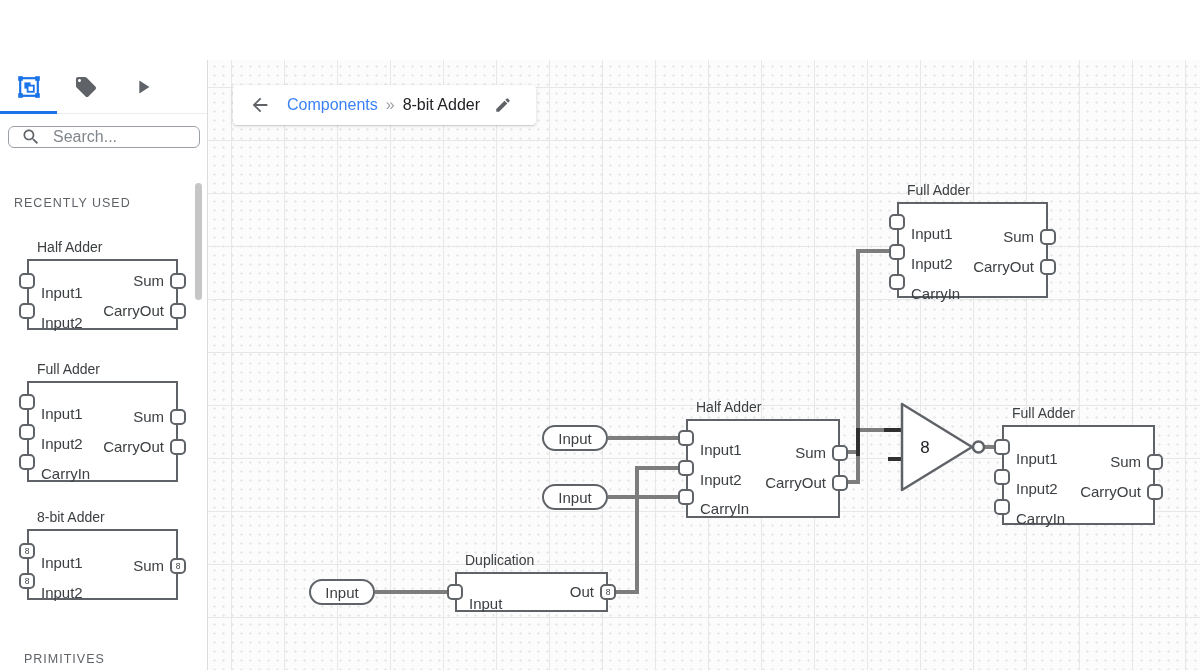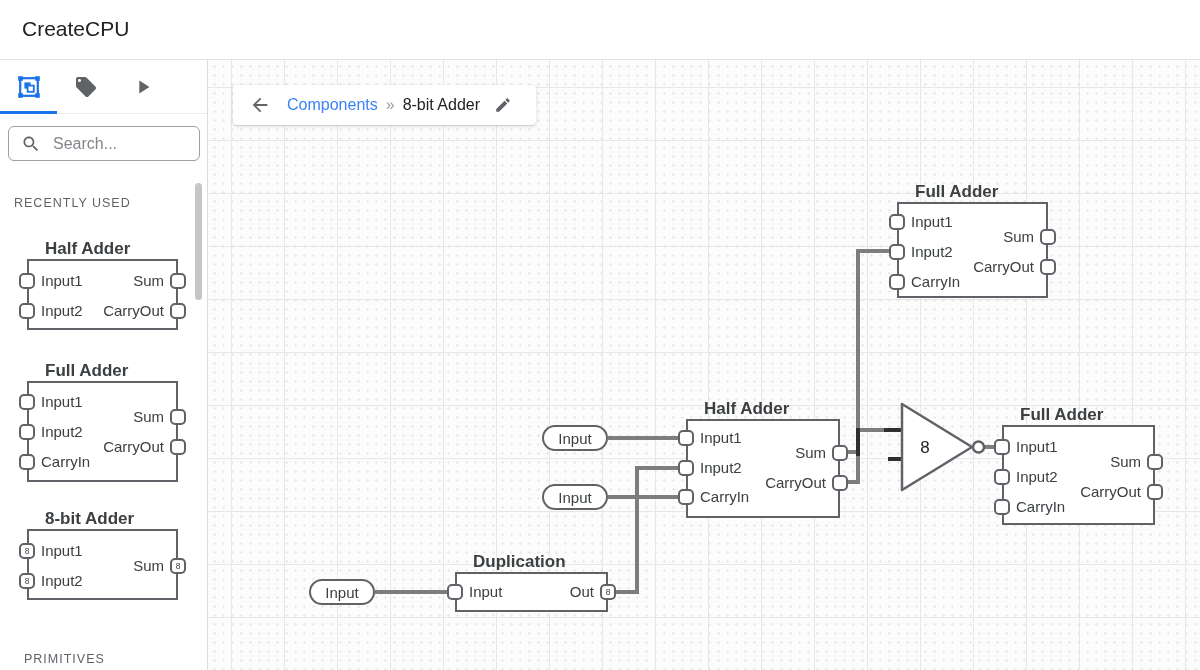--- a/index.html
+++ b/index.html
@@ -7,34 +7,34 @@
 
   
   .header{position:absolute;left:0;top:0;width:1200px;height:60px;background:#fff;border-bottom:1px solid #e2e2e2;box-sizing:border-box;}
   .app-title{position:absolute;left:22px;top:17px;font-size:21px;font-weight:500;color:#202124;}
 
   
   .sidebar{position:absolute;left:0;top:60px;width:208px;height:610px;background:#fff;border-right:1px solid #dcdcdc;box-sizing:border-box;}
   .tabbar{position:absolute;left:0;top:0;width:207px;height:54px;display:flex;border-bottom:1px solid #ececec;box-sizing:border-box;}
   .tab{width:57px;height:100%;display:flex;align-items:center;justify-content:center;cursor:pointer;}
   .tab-underline{position:absolute;left:0;top:51px;width:57px;height:3px;background:#1a73e8;}
-  .searchwrap{position:absolute;left:8px;top:66px;width:192px;height:35px;border:1.5px solid #9aa0a6;border-radius:6px;box-sizing:border-box;display:flex;align-items:center;background:#fff;}
+  .searchwrap{position:absolute;left:8px;top:66px;width:192px;height:22px;border:1.5px solid #9aa0a6;border-radius:6px;box-sizing:border-box;display:flex;align-items:center;background:#fff;}
   .searchwrap input{border:none;outline:none;font-size:16px;color:#3c4043;width:140px;font-family:"Liberation Sans",sans-serif;background:transparent;}
   .searchwrap input::placeholder{color:#80868b;}
   .section-label{position:absolute;font-size:12.5px;font-weight:500;letter-spacing:1px;color:#5f6368;}
   .scroll-thumb{position:absolute;left:195px;top:123px;width:7px;height:117px;background:#c6c6c6;border-radius:4px;}
 
   
   .comp{position:absolute;background:#fff;border:2px solid #5f6368;box-sizing:border-box;}
-  .comp-title{position:absolute;left:16px;top:-22px;font-size:17px;color:#3c4043;white-space:nowrap;font-weight:bold;}
+  .comp-title{position:absolute;left:8px;top:-22px;font-size:14px;color:#3c4043;white-space:nowrap;}
   .port{position:absolute;width:16px;height:16px;background:#fff;border:2.5px solid #5f6368;border-radius:5px;box-sizing:border-box;display:flex;align-items:center;justify-content:center;font-size:8.5px;color:#3c4043;}
   .port-l{left:-10px;}
   .port-r{right:-10px;}
   .plabel{position:absolute;font-size:15px;color:#3c4043;white-space:nowrap;line-height:18px;}
-  .plabel-l{left:12px;}
+  .plabel-l{left:12px;margin-top:12px;}
   .plabel-r{right:12px;text-align:center;}
 
   
   .pill{position:absolute;width:66px;height:26px;background:#fff;border:2px solid #5f6368;border-radius:14px;box-sizing:border-box;display:flex;align-items:center;justify-content:center;font-size:15px;color:#3c4043;}
 
   
   .wire{position:absolute;background:#7d7d7d;}
   .wire.dark{background:#2f2f2f;}
 
   
@@ -226,17 +226,14 @@
       <div class="plabel plabel-l" style="top:11px;">Input1</div>
       <div class="plabel plabel-l" style="top:41px;">Input2</div>
       <div class="plabel plabel-r" style="top:26px;">Sum</div>
     </div>
 
     <div class="section-label" style="left:24px;top:592px;">PRIMITIVES</div>
 
     <div class="scroll-thumb"></div>
   </div>
 
-  <div class="header">
-    <div class="app-title">CreateCPU</div>
-  </div>
 
 </div>
 
 </body></html>

